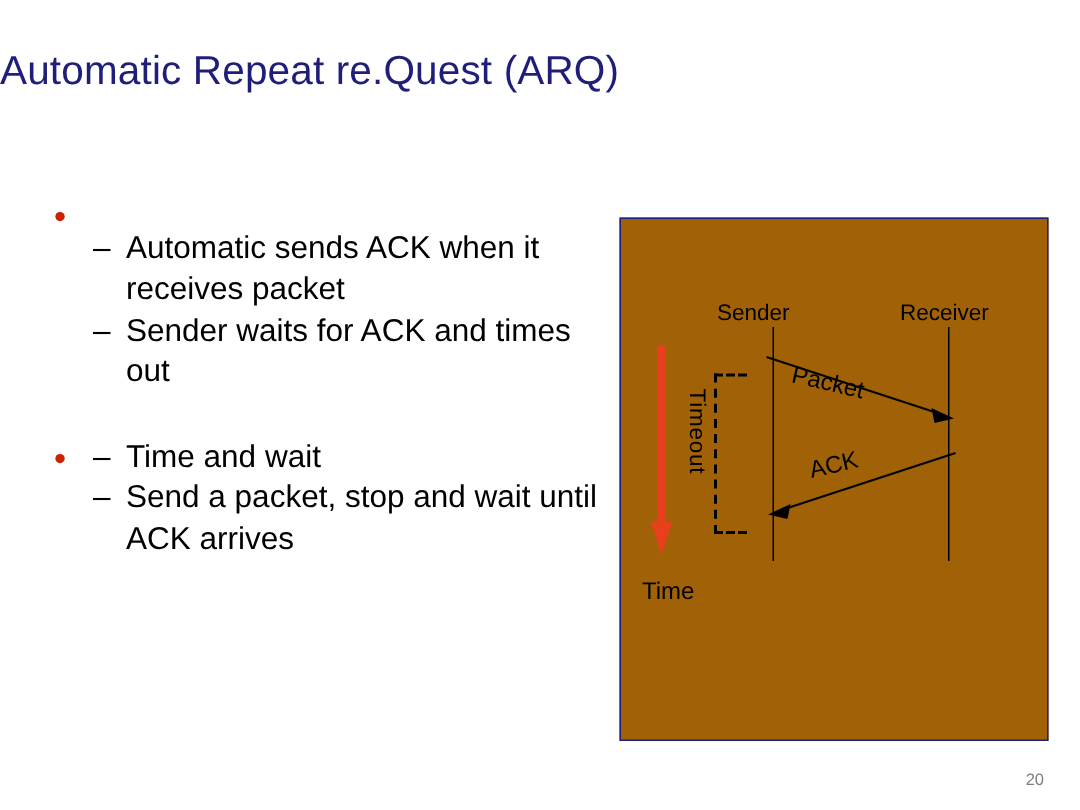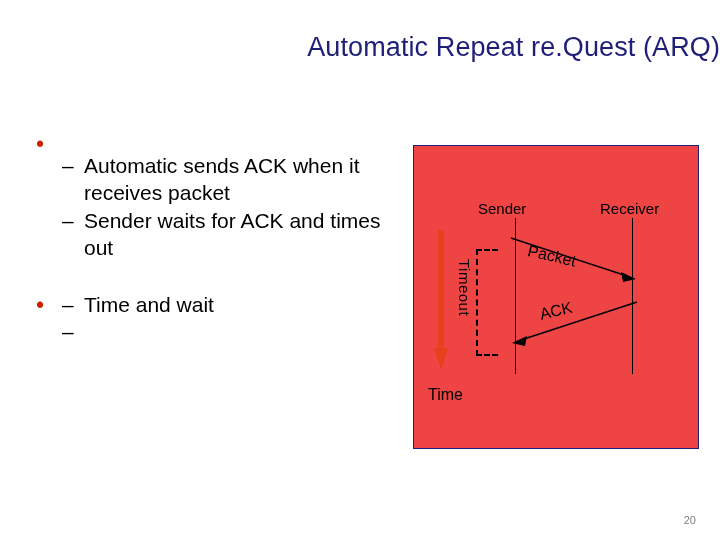--- a/index.html
+++ b/index.html
@@ -18,21 +18,21 @@
     position: absolute;
     left: 0; top: 0;
     width: 720px;
     height: 540px;
   }
   #slide-title {
     position: absolute;
     left: 0;
     top: 32px;
     width: 720px;
-    text-align: right;
+    text-align: left;
     font-size: 27px;
     color: #1f1f7a;
     font-family: "Liberation Sans", sans-serif;
     letter-spacing: 0.1px;
   }
 
   
   #bullets {
     position: absolute;
     left: 22px;
@@ -73,24 +73,24 @@
   #grp-1 .l2 { margin-bottom: 0px; }
   #b-simplest { margin-top: 30px; }
   #grp-2 { margin-top: 18px; }
 
   
   #diagram {
     position: absolute;
     left: 413px;
     top: 145px;
     width: 286px;
-    height: 304px;
+    height: 349px;
     border: 1px solid #1f1f7a;
     box-sizing: border-box;
-    background: #ef4444;
+    background: #a16207;
   }
   .dlabel {
     position: absolute;
     font-size: 15px;
     color: #000000;
     white-space: nowrap;
   }
   #lbl-sender { left: 64px; top: 54px; }
   #lbl-receiver { left: 172px; top: 54px; margin-left: 14px; }
   #lbl-time { left: 14px; top: 240px; font-size: 16px; }
@@ -196,20 +196,21 @@
       <span class="bdot">•</span>
     </div>
 
     <div id="grp-2">
       <div class="l2">
         <span class="bdash">–</span>
         <span>Time and wait</span>
       </div>
       <div class="l2">
         <span class="bdash">–</span>
+        <span>Send a packet, stop and wait until ACK arrives</span>
       </div>
     </div>
 
   </div>
 
   <div id="diagram">
 
     <div class="dlabel" id="lbl-sender">Sender</div>
     <div class="dlabel" id="lbl-receiver">Receiver</div>
 

